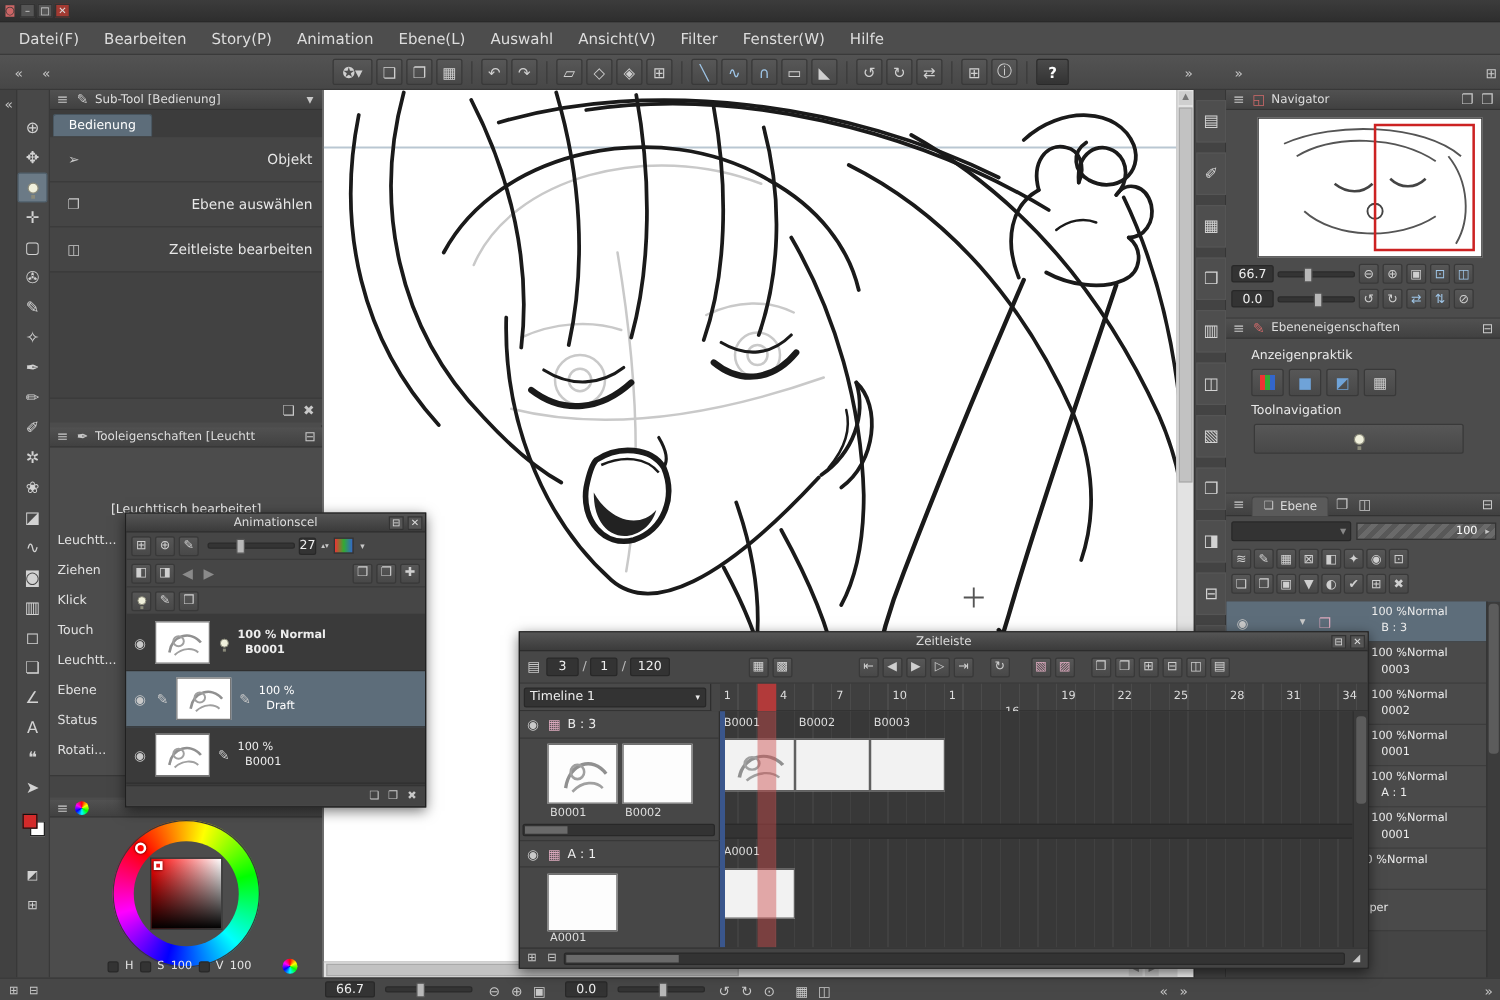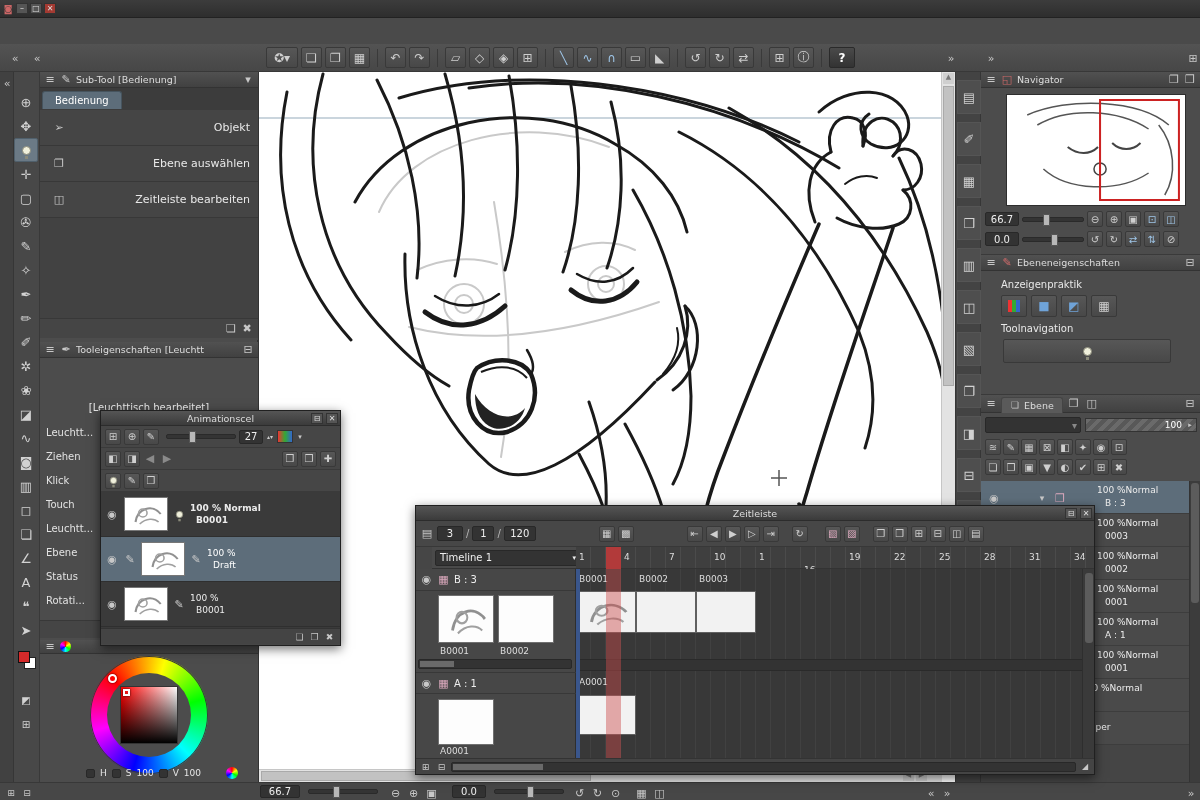--- a/index.html
+++ b/index.html
@@ -51,20 +51,32 @@
 
 <div id="app">
 
   <div class="abs fr" style="left:0;top:0;width:1200px;height:18px;background:linear-gradient(#3c3c3c,#2e2e2e);border-bottom:1px solid #222;">
     <span class="i" style="width:16px;height:14px;font-size:9px;color:#c66;">◙</span>
     <span class="wbtn" style="position:static;margin-right:2px;">–</span>
     <span class="wbtn" style="position:static;margin-right:2px;">□</span>
     <span class="wbtn" style="position:static;margin-right:3px;background:#a33a32;">✕</span>
   </div>
 
+  <div class="abs fr" style="left:0;top:18px;width:1200px;height:26px;background:#4d4d4d;border-bottom:1px solid #3a3a3a;padding-left:6px;gap:2px;">
+    <span style="padding:4px 9px;font-size:12px;">Datei(F)</span>
+    <span style="padding:4px 9px;font-size:12px;">Bearbeiten</span>
+    <span style="padding:4px 9px;font-size:12px;">Story(P)</span>
+    <span style="padding:4px 9px;font-size:12px;">Animation</span>
+    <span style="padding:4px 9px;font-size:12px;">Ebene(L)</span>
+    <span style="padding:4px 9px;font-size:12px;">Auswahl</span>
+    <span style="padding:4px 9px;font-size:12px;">Ansicht(V)</span>
+    <span style="padding:4px 9px;font-size:12px;">Filter</span>
+    <span style="padding:4px 9px;font-size:12px;">Fenster(W)</span>
+    <span style="padding:4px 9px;font-size:12px;">Hilfe</span>
+  </div>
 
   <div class="abs" style="left:0;top:44px;width:1200px;height:28px;background:linear-gradient(#535353,#474747);border-bottom:1px solid #383838;">
     <span class="i" style="position:absolute;left:6px;top:5px;">«</span>
     <span class="i" style="position:absolute;left:28px;top:5px;">«</span>
     <div class="fr" style="position:absolute;left:266px;top:3px;gap:3px;">
       <span class="b" style="width:32px;">✪▾</span>
       <span class="b">❏</span>
       <span class="b">❐</span>
       <span class="b">▦</span>
       <span class="sep"></span>
@@ -545,21 +557,21 @@
       <span class="wbtn" style="right:17px;">⊟</span>
       <span class="wbtn" style="right:2px;">✕</span>
     </div>
     <div class="fr" style="height:22px;padding:0 4px;gap:3px;border-bottom:1px solid #3a3a3a;">
       <span class="b sm">⊞</span>
       <span class="b sm">⊕</span>
       <span class="b sm">✎</span>
       <span class="groove" style="width:70px;margin-left:4px;">
           <span class="handle" style="left:22px;"></span>
         </span>
-      <span class="inset" style="width:24px;height:14px;text-align:right;">27</span>
+      <span class="inset" style="width:14px;height:14px;text-align:right;">27</span>
       <span class="i" style="width:8px;font-size:6px;flex-direction:column;">▴▾</span>
       <span style="width:16px;height:13px;background:linear-gradient(90deg,#e33,#3a3,#36c);border:1px solid #333;display:inline-block;"></span>
       <span class="i" style="width:8px;font-size:7px;">▾</span>
     </div>
     <div class="fr" style="height:22px;padding:0 4px;gap:3px;border-bottom:1px solid #3a3a3a;">
       <span class="b sm">◧</span>
       <span class="b sm">◨</span>
       <span class="i" style="width:14px;color:#8a8a8a;">◀</span>
       <span class="i" style="width:14px;color:#8a8a8a;">▶</span>
       <span style="flex:1;"></span>
@@ -657,21 +669,21 @@
       <span class="b sm pnk">▨</span>
       <span class="b sm" style="margin-left:10px;">❐</span>
       <span class="b sm">❒</span>
       <span class="b sm">⊞</span>
       <span class="b sm">⊟</span>
       <span class="b sm">◫</span>
       <span class="b sm">▤</span>
     </div>
 
     <div class="abs" style="left:0;top:41px;width:678px;height:22px;">
-      <div class="fr" style="position:absolute;left:0;top:0;width:153px;height:22px;background:#4a4a4a;border-bottom:1px solid #333;border-right:1px solid #2e2e2e;padding:0 3px;gap:3px;margin-left:16px;">
+      <div class="fr" style="position:absolute;left:0;top:0;width:153px;height:22px;background:#4a4a4a;border-bottom:1px solid #333;border-right:1px solid #2e2e2e;padding:0 3px;gap:3px;">
         <span class="inset" style="flex:1;height:16px;justify-content:space-between;padding:0 4px;">
           <span>Timeline 1</span>
           <span style="font-size:7px;">▾</span>
         </span>
       </div>
       <div class="abs" style="left:160px;top:0;width:518px;height:22px;background:repeating-linear-gradient(to right,#3f3f3f 0 14px,#4b4b4b 14px 15px);border-bottom:1px solid #333;">
         <span class="tlab" style="left:3px;top:5px;">1</span>
         <span class="tlab" style="left:48px;top:5px;">4</span>
         <span class="tlab" style="left:93px;top:5px;">7</span>
         <span class="tlab" style="left:138px;top:5px;">10</span>

